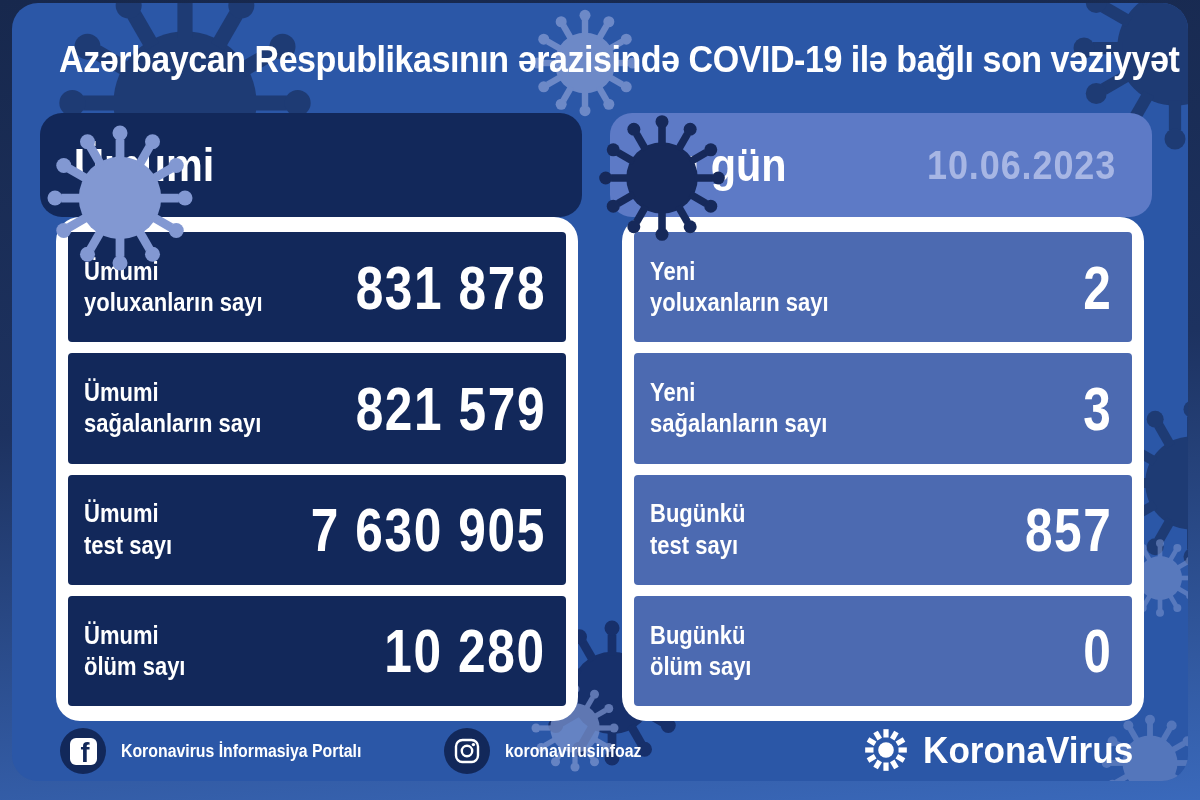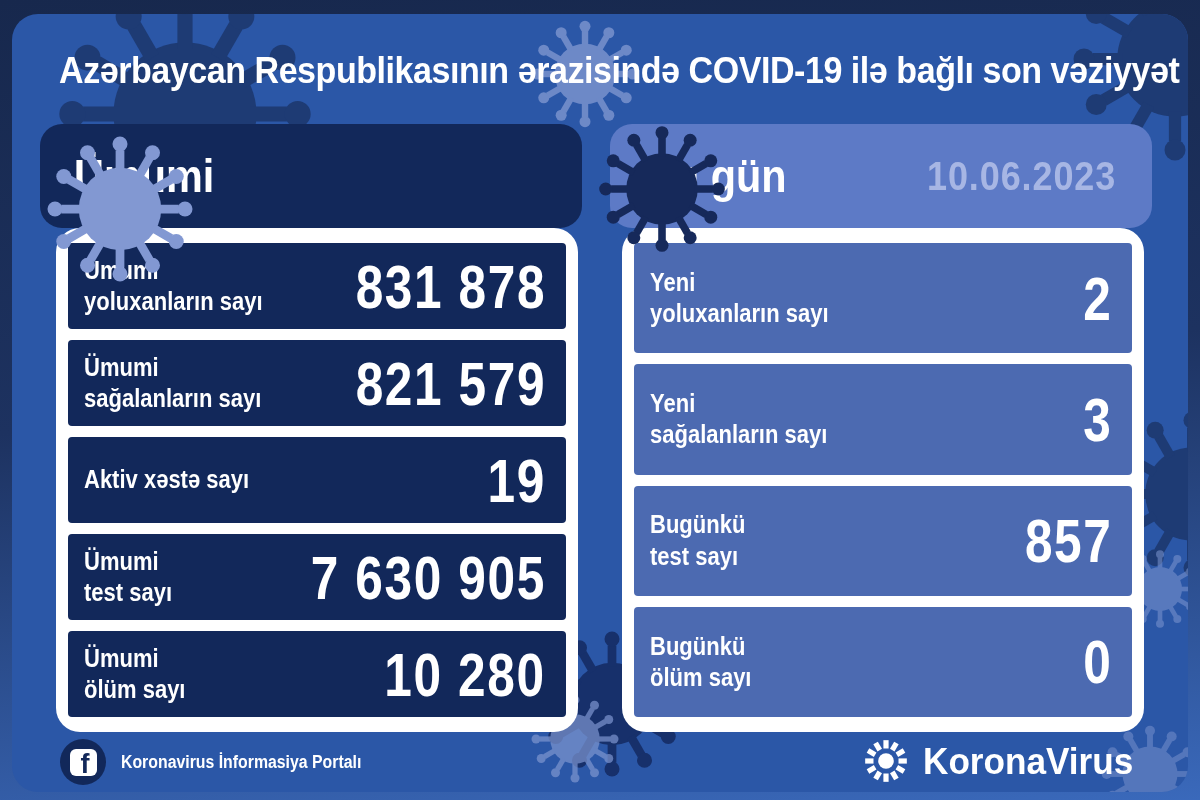--- a/index.html
+++ b/index.html
@@ -3,21 +3,21 @@
 <meta charset="utf-8">
 <style>
   * { box-sizing: border-box; margin: 0; padding: 0; }
   body { width:1200px; height:800px; font-family:"Liberation Sans", sans-serif; }
 
   .canvas {
     position:relative; width:1200px; height:800px; overflow:hidden;
     background: linear-gradient(175deg, #17284d 0%, #1d3260 48%, #3a69bb 100%);
   }
   .card {
-    position:absolute; left:12px; top:14px; width:1176px; height:778px;
+    position:absolute; left:12px; top:3px; width:1176px; height:778px;
     background:#2b57a7; border-radius:26px; overflow:hidden;
   }
 
   
   .virus { position:absolute; pointer-events:none; }
   .z1 { z-index:1; } .z3 { z-index:3; }
 
   .page-title {
     position:absolute; left:0; right:0; top:36px; z-index:4;
     text-align:center; white-space:nowrap;
@@ -182,26 +182,20 @@
       </div>
       <div class="row">
         <div class="row-label">
           <div>Ümumi</div>
             <div>sağalanların sayı</div>
         </div>
         <div class="row-value">821 579</div>
       </div>
       <div class="row">
         <div class="row-label">
-          <div>Aktiv xəstə sayı</div>
-        </div>
-        <div class="row-value">19</div>
-      </div>
-      <div class="row">
-        <div class="row-label">
           <div>Ümumi</div>
             <div>test sayı</div>
         </div>
         <div class="row-value">7 630 905</div>
       </div>
       <div class="row">
         <div class="row-label">
           <div>Ümumi</div>
             <div>ölüm sayı</div>
         </div>
@@ -245,20 +239,30 @@
     </div>
 
     <div class="footer">
       <div class="social">
         <div class="icon-circle">
           <div class="fb-badge">
               <span>f</span>
             </div>
         </div>
         <div class="social-label">Koronavirus İnformasiya Portalı</div>
+      </div>
+      <div class="social">
+        <div class="icon-circle">
+          <svg width="26" height="26" viewBox="0 0 26 26">
+            <rect x="2" y="2" width="22" height="22" rx="6.5" fill="none" stroke="#ffffff" stroke-width="2.4"></rect>
+            <circle cx="13" cy="13" r="5.2" fill="none" stroke="#ffffff" stroke-width="2.4"></circle>
+            <circle cx="19.4" cy="6.6" r="1.7" fill="#ffffff"></circle>
+          </svg>
+        </div>
+        <div class="social-label">koronavirusinfoaz</div>
       </div>
       <div class="brand">
         <svg width="50" height="50" viewBox="0 0 48 48">
           <circle cx="24" cy="24" r="7.5" fill="#ffffff"></circle>
           <g stroke="#ffffff" stroke-width="5">
             <line x1="36" y1="24" x2="44" y2="24"></line>
               <line x1="34.4" y1="30" x2="41.3" y2="34"></line>
             <line x1="30" y1="34.4" x2="34" y2="41.3"></line>
               <line x1="24" y1="36" x2="24" y2="44"></line>
             <line x1="18" y1="34.4" x2="14" y2="41.3"></line>

